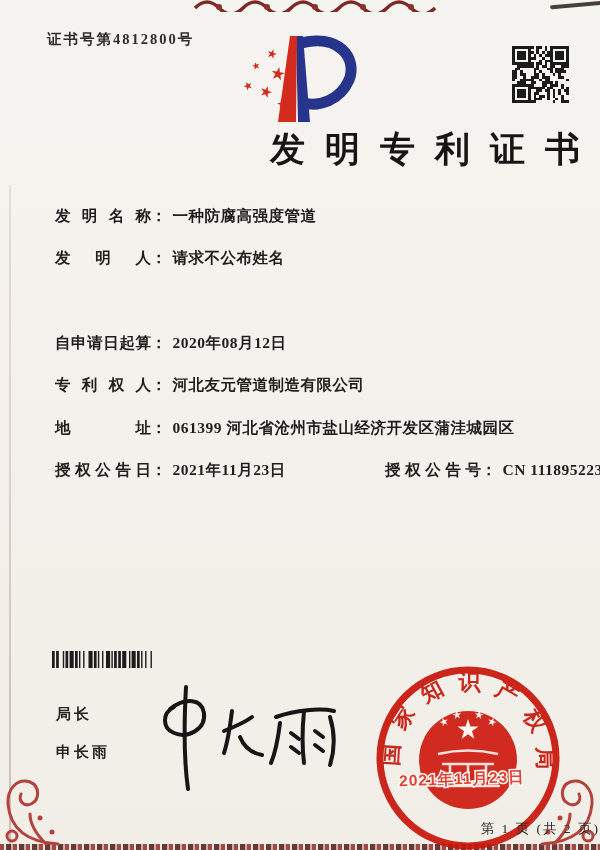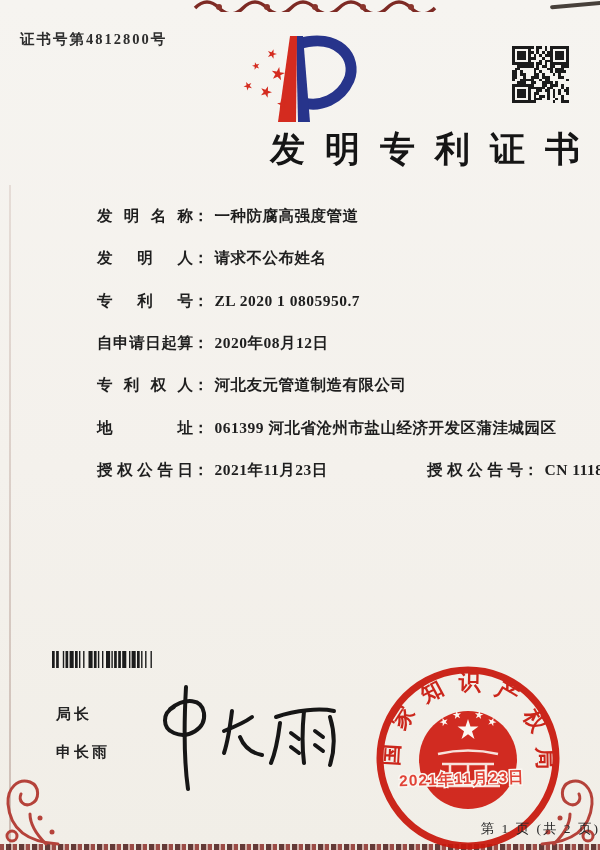--- a/index.html
+++ b/index.html
@@ -11,27 +11,27 @@
   
   .top-ornament{position:absolute;left:193px;top:-4px;}
   .tr-line{position:absolute;left:550px;top:3px;width:54px;height:4px;background:#47403a;transform:rotate(-5deg);border-radius:2px;}
   .left-crease{position:absolute;left:9px;top:185px;width:2px;height:665px;background:linear-gradient(#d9cac3,#b1978d);opacity:.55;}
   .bottom-band{position:absolute;left:0;bottom:0;width:600px;height:6px;opacity:.85;
     background:repeating-linear-gradient(90deg,#8c2f2a 0 4px,#e9e2d8 4px 6px,#4a1a18 6px 11px,#c9a49c 11px 13px);}
   .corner{position:absolute;bottom:4px;}
   .corner.left{left:0;}
   .corner.right{right:0;transform:scaleX(-1);}
   
-  .cert-no{position:absolute;left:20px;top:30px;font-size:14.5px;font-weight:bold;letter-spacing:2px;color:#2d2d2d;}
+  .cert-no{position:absolute;left:47px;top:30px;font-size:14.5px;font-weight:bold;letter-spacing:2px;color:#2d2d2d;}
   .logo{position:absolute;left:238px;top:34px;}
   .qr{position:absolute;left:512px;top:46px;width:57px;height:57px;}
   .title{position:absolute;left:0;top:126px;width:100%;text-align:right;
     font-size:35px;font-weight:bold;color:#151515;letter-spacing:20px;text-indent:20px;}
   
-  .row{position:absolute;left:55px;font-size:15.5px;font-weight:bold;white-space:nowrap;color:#1e1e1e;margin-left:42px;}
+  .row{position:absolute;left:55px;font-size:15.5px;font-weight:bold;white-space:nowrap;color:#1e1e1e;}
   .flabel{display:inline-block;width:96px;text-align:justify;text-align-last:justify;vertical-align:bottom;}
   .colon{display:inline-block;margin-right:6px;}
   .fvalue{letter-spacing:.5px;}
   .grant-right{position:absolute;left:330px;top:0;white-space:nowrap;}
   .row.r7{width:545px;}
   
   .paras{position:absolute;left:55px;top:496px;width:512px;font-size:14.5px;line-height:22px;color:#2f2f2f;font-weight:500;}
   .paras p{margin:0 0 8px 0;text-indent:2em;text-align:justify;}
   
   .barcode{position:absolute;left:52px;top:651px;}
@@ -261,23 +261,20 @@
   </svg>
 
   <div class="title">发明专利证书</div>
 
   <div class="row" style="top:206px">
     <span class="flabel">发明名称</span><span class="colon">：</span><span class="fvalue">一种防腐高强度管道</span>
   </div>
   <div class="row" style="top:248px">
     <span class="flabel">发明人</span><span class="colon">：</span><span class="fvalue">请求不公布姓名</span>
   </div>
-  <div class="row" style="top:291px">
-    <span class="flabel">专利号</span><span class="colon">：</span><span class="fvalue">ZL 2020 1 0805950.7</span>
-  </div>
   <div class="row" style="top:333px">
     <span class="flabel">自申请日起算</span><span class="colon">：</span><span class="fvalue">2020年08月12日</span>
   </div>
   <div class="row" style="top:375px">
     <span class="flabel">专利权人</span><span class="colon">：</span><span class="fvalue">河北友元管道制造有限公司</span>
   </div>
   <div class="row" style="top:418px">
     <span class="flabel">地址</span><span class="colon">：</span><span class="fvalue">061399 河北省沧州市盐山经济开发区蒲洼城园区</span>
   </div>
   <div class="row r7" style="top:460px">

